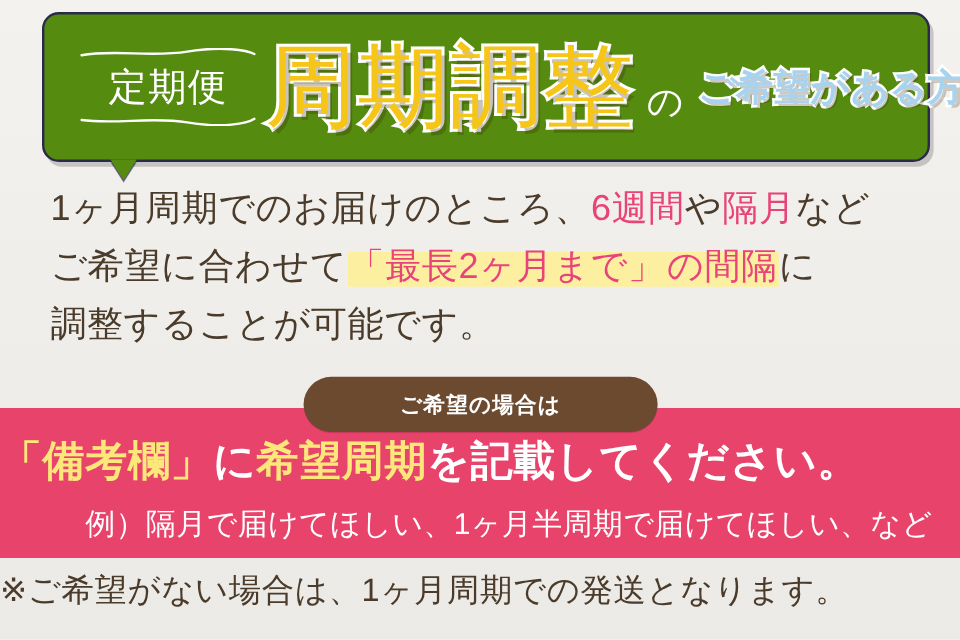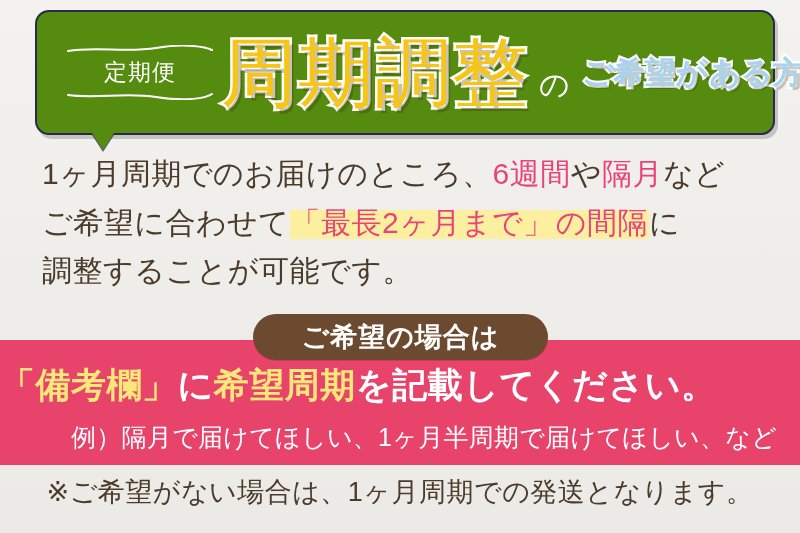--- a/index.html
+++ b/index.html
@@ -36,21 +36,21 @@
     display:flex;align-items:center;
   }
 
   
   #teikibin-wrap{
     position:relative;margin-left:28px;width:150px;
     display:flex;flex-direction:column;align-items:center;
     flex:0 0 auto;
   }
   #teikibin{
-    color:#ffffff;font-size:23px;font-weight:normal;
+    color:#ffffff;font-size:32px;font-weight:normal;
     letter-spacing:1px;line-height:1.1;white-space:nowrap;
     padding:6px 0;
   }
   .wave{display:block;width:148px;height:9px;}
 
   
   #main-title{
     color:#f5c518;
     font-size:76px;font-weight:normal;line-height:1;
     letter-spacing:1px;white-space:nowrap;
@@ -93,41 +93,40 @@
     background:#e8436a;
   }
   #badge{
     position:absolute;left:253px;top:314px;
     width:295px;height:46px;
     background:#6b4a30;border-radius:23px;
     display:flex;align-items:center;justify-content:center;
     box-shadow:0 1px 0 rgba(0,0,0,0.12);
   }
   #badge-label{
-    color:#ffffff;font-size:27px;font-weight:bold;letter-spacing:1px;
+    color:#ffffff;font-size:18px;font-weight:bold;letter-spacing:1px;
     white-space:nowrap;
   }
   #pink-main{
     position:absolute;left:0;top:366px;width:704px;
     text-align:center;
     font-size:35px;font-weight:bold;line-height:1.1;
     color:#ffffff;white-space:nowrap;letter-spacing:0.5px;
   }
   .y{color:#fbe77a;}
   #pink-example{
     position:absolute;left:0;top:424px;width:800px;
     text-align:center;
     font-size:25px;color:#ffffff;line-height:1.1;
     white-space:nowrap;letter-spacing:0.3px;padding-left:24px;
   }
 
   
   #footer-note{
     position:absolute;left:0;top:478px;width:800px;
-    text-align:center;
     color:#4a3b2a;font-size:27px;line-height:1.1;
     white-space:nowrap;letter-spacing:0.5px;
   }
 </style>
 </head>
 <body>
 
 <div id="banner">
 
   <div id="header-bubble">

